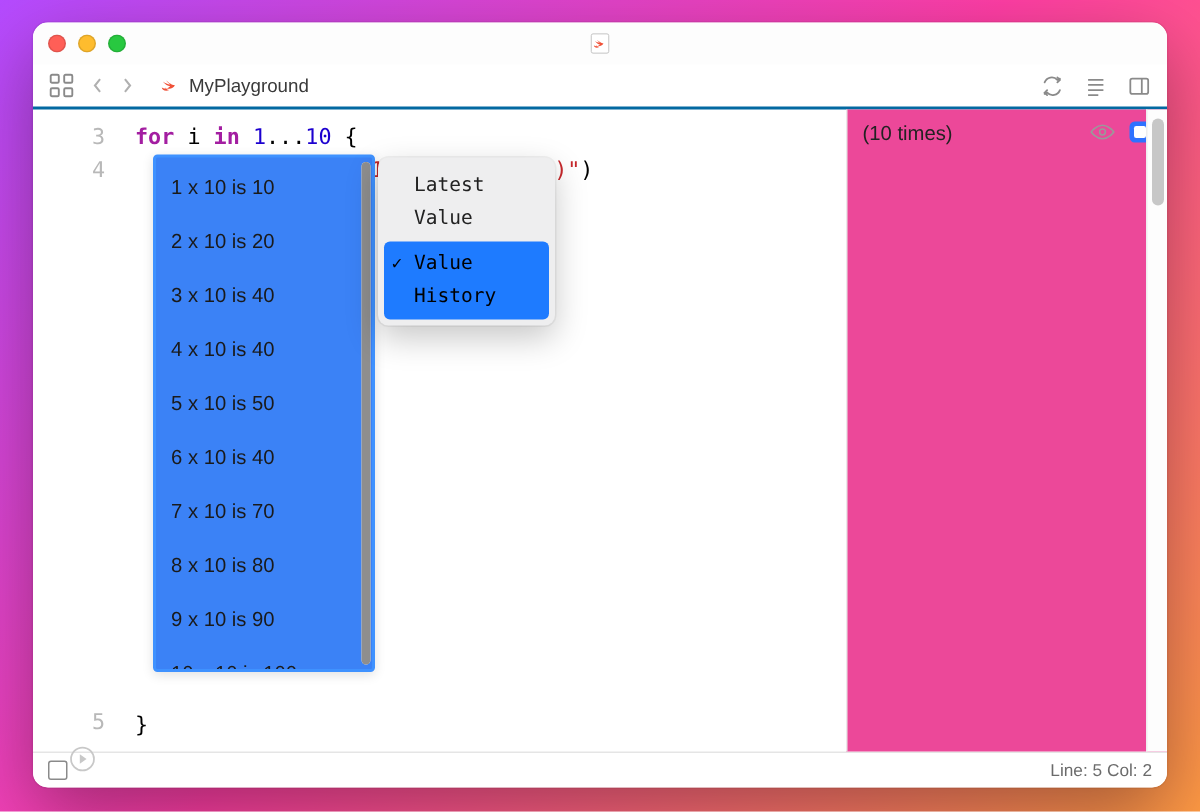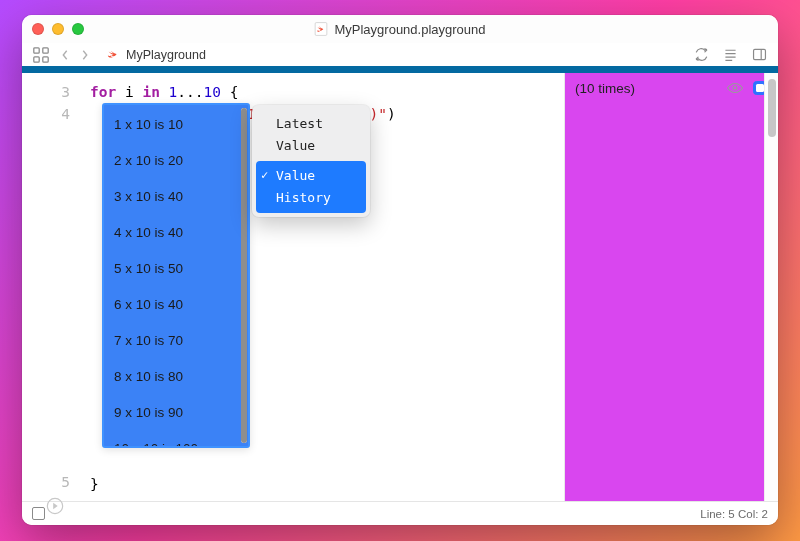--- a/index.html
+++ b/index.html
@@ -20,21 +20,21 @@
   }
   .traffic { position:absolute; left:10px; display:flex; gap:8px; }
   .dot { width:12px; height:12px; border-radius:50%; }
   .dot.r { background:#ff5f57; border:0.5px solid rgba(0,0,0,0.12);}
   .dot.y { background:#febc2e; border:0.5px solid rgba(0,0,0,0.12);}
   .dot.g { background:#28c840; border:0.5px solid rgba(0,0,0,0.12);}
   .titlecenter { margin:0 auto; display:flex; align-items:center; gap:6px; font-size:13px; color:#3a3a3a;}
   .swift-icon { width:14px; height:14px; }
   .toolbar {
     height: 30px; flex: 0 0 30px; display:flex; align-items:center;
-    padding: 0 10px; border-bottom:7px solid #0369a1; background:#fff;
+    padding: 0 10px; border-bottom:2px solid #0369a1; background:#fff;
   }
   .tb-left { display:flex; align-items:center; gap:10px; }
   .tb-icon { width:18px; height:18px; fill:#8a8a8a; stroke:#8a8a8a; }
   .chev { width:10px; height:12px; fill:none; stroke:#b0b0b0; stroke-width:1.6; }
   .crumb { display:flex; align-items:center; gap:5px; margin-left:6px; font-size:12.5px; color:#3a3a3a;}
   .tb-right { margin-left:auto; display:flex; align-items:center; gap:12px;}
   .tb-right svg { width:17px; height:17px; stroke:#8a8a8a; fill:none; stroke-width:1.4;}
   .body { flex:1; display:flex; position:relative; min-height:0;}
   .editor { flex:1; display:flex; font-family: ui-monospace, "SF Mono", Menlo, monospace; font-size:14.5px; position:relative;}
   .gutter { width:56px; flex:0 0 56px; text-align:right; color:#b8b8b8; padding:8px 8px 0 0; line-height:22px;}
@@ -55,26 +55,26 @@
     padding: 7px 10px 7px 10px;}
   .popup-scroll { position:absolute; right:1px; top:3px; bottom:3px; width:6px;
     background:#fff; border-radius:3px;}
   .popup-thumb { position:absolute; left:0; top:0; width:100%; height:100%; background:#8e8e8e; border-radius:3px;}
   .menu {
     position:absolute; left:164px; top:32px; width:118px;
     background:#eeeeef; border-radius:7px; padding:4px;
     box-shadow: 0 8px 22px rgba(0,0,0,0.22), 0 0 0 1px rgba(0,0,0,0.05);
   }
   .menu-item { font-size:13px; padding:4px 8px 4px 20px; border-radius:4px; position:relative; color:#222;}
-  .menu-item.sel { background:#1e7bff; color:#ffffff;}
+  .menu-item.sel { background:#1e7bff; color:#000000;}
   .menu-item.sel::before { content:"✓"; position:absolute; left:5px; top:3px; font-size:12px;}
   .gutter .spacer { height:346px; }
   .play-partial { margin-top:4px; display:flex; justify-content:flex-end; padding-right:6px;}
   .sidebar {
-    width:214px; flex:0 0 214px; border-left:1px solid #e9e9e9; background:#d946ef;
+    width:214px; flex:0 0 214px; border-left:1px solid #e9e9e9; background:#ec4899;
     display:flex; flex-direction:column; position:relative;
   }
   .side-row { display:flex; align-items:center; height:22px; padding:8px 10px 0 10px;
     font-size:13.5px; color:#222;}
   .side-row:first-child { margin-top:22px;}
   .side-icons { margin-left:auto; display:flex; gap:8px; align-items:center;}
   .side-scroll { position:absolute; right:2px; top:6px; width:8px; height:58px; background:#c7c7c7; border-radius:4px;}
   .side-scrolltrack { position:absolute; right:0; top:0; bottom:0; width:14px; border-left:1px solid #eee; background:#fdfdfd;}
   .statusbar {
     height:24px; flex:0 0 24px; border-top:1px solid #e5e5e5; background:#fff;
@@ -91,21 +91,20 @@
     <div class="traffic">
       <div class="dot r"></div>
       <div class="dot y"></div>
       <div class="dot g"></div>
     </div>
     <div class="titlecenter">
       <svg class="swift-icon" viewBox="0 0 24 24">
           <rect x="2" y="1" width="20" height="22" rx="2" fill="#fff" stroke="#bbb" stroke-width="1"></rect>
           <path d="M8 7c3 3 5 4 8 5-2 3-6 4-9 2 1 1 2 2 4 2-3 2-6 0-6-2 2 2 5 1 7-1-2 0-4-2-6-4 2 1 4 2 6 2-2-1-3-3-4-4z" fill="#f05138"></path>
         </svg>
-      <span>MyPlayground.playground</span>
     </div>
   </div>
 
   <div class="toolbar">
     <div class="tb-left">
       <svg class="tb-icon" viewBox="0 0 20 20">
           <rect x="2" y="2" width="6" height="6" rx="1" fill="none" stroke="#8a8a8a" stroke-width="1.4"></rect>
           <rect x="12" y="2" width="6" height="6" rx="1" fill="none" stroke="#8a8a8a" stroke-width="1.4"></rect>
           <rect x="2" y="12" width="6" height="6" rx="1" fill="none" stroke="#8a8a8a" stroke-width="1.4"></rect>
           <rect x="12" y="12" width="6" height="6" rx="1" fill="none" stroke="#8a8a8a" stroke-width="1.4"></rect>

